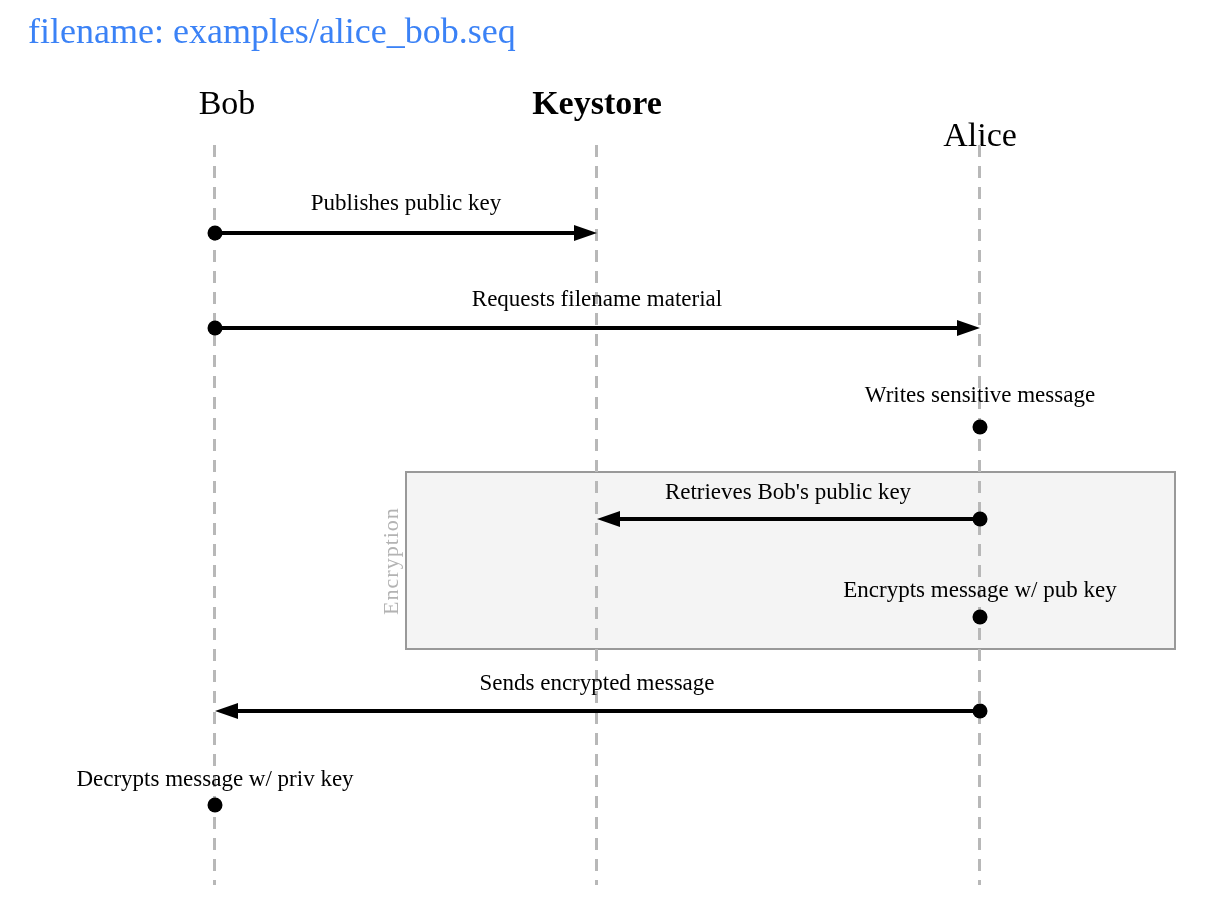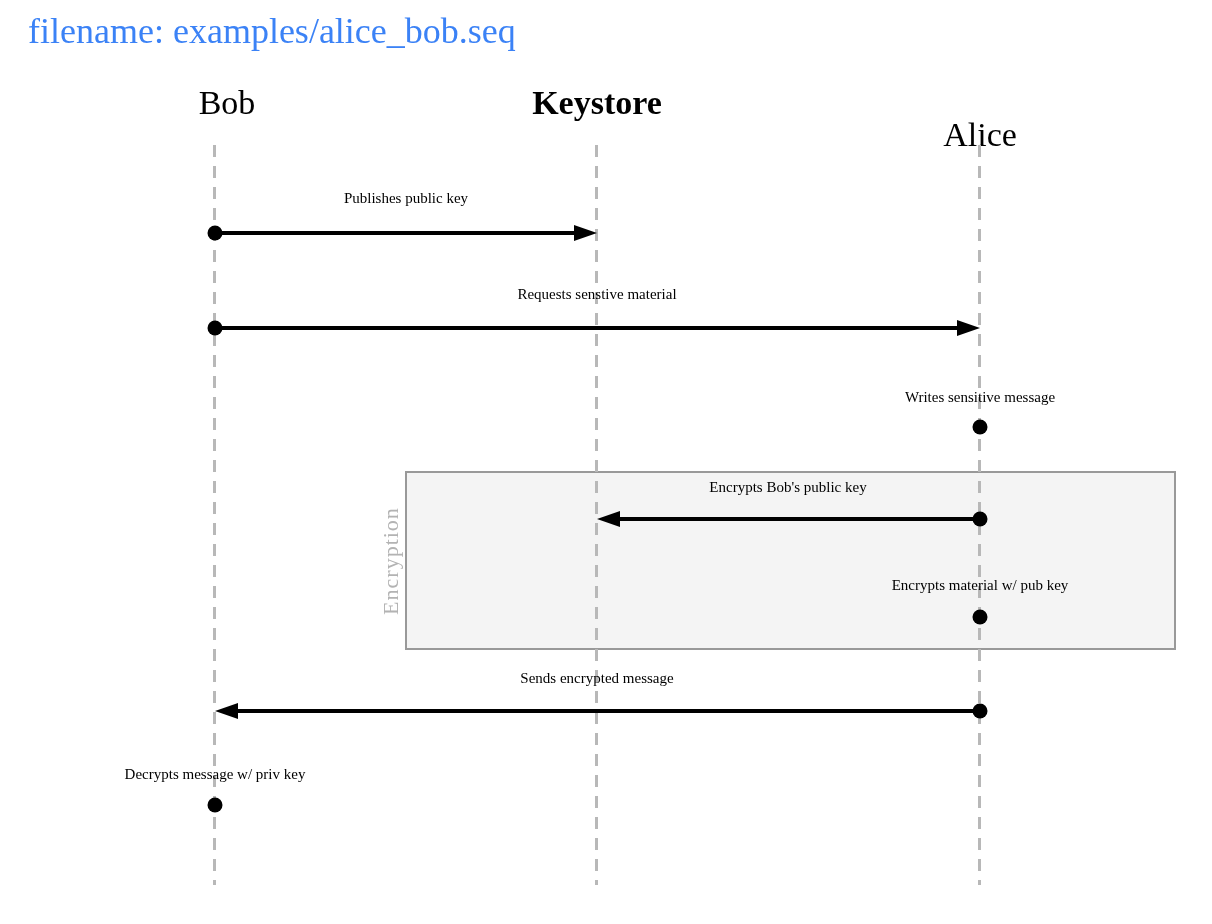--- a/index.html
+++ b/index.html
@@ -63,21 +63,21 @@
     transform: rotate(-90deg);
     color: #b3b3b3;
     font-size: 22px;
     letter-spacing: 1px;
     white-space: nowrap;
   }
 
   .msg-label {
     position: absolute;
     transform: translateX(-50%);
-    font-size: 15px;
+    font-size: 23px;
     color: #000000;
     white-space: nowrap;
   }
 
   .msg-arrow { position: absolute; height: 0; }
 
   .msg-arrow .shaft {
     position: absolute;
     top: -2px;
     height: 4px;
@@ -128,44 +128,44 @@
   <div>
     <div class="msg-label" style="left:406px; top:190px;">Publishes public key</div>
     <div class="msg-arrow right" style="left:215px; top:233px; width:382px;">
       <span class="shaft"></span>
       <span class="head"></span>
       <span class="dot" style="left:0; top:0;"></span>
     </div>
   </div>
 
   <div>
-    <div class="msg-label" style="left:597px; top:286px;">Requests senstive material</div>
+    <div class="msg-label" style="left:597px; top:286px;">Requests filename material</div>
     <div class="msg-arrow right" style="left:215px; top:328px; width:765px;">
       <span class="shaft"></span>
       <span class="head"></span>
       <span class="dot" style="left:0; top:0;"></span>
     </div>
   </div>
 
   <div>
-    <div class="msg-label" style="left:980px; top:382px;margin-top:7px;">Writes sensitive message</div>
+    <div class="msg-label" style="left:980px; top:382px;">Writes sensitive message</div>
     <div class="dot" style="left:980px; top:427px;"></div>
   </div>
 
   <div>
-    <div class="msg-label" style="left:788px; top:479px;">Encrypts Bob's public key</div>
+    <div class="msg-label" style="left:788px; top:479px;">Retrieves Bob's public key</div>
     <div class="msg-arrow left" style="left:597px; top:519px; width:383px;">
       <span class="shaft"></span>
       <span class="head"></span>
       <span class="dot at-right" style="right:0; top:0;"></span>
     </div>
   </div>
 
   <div>
-    <div class="msg-label" style="left:980px; top:577px;">Encrypts material w/ pub key</div>
+    <div class="msg-label" style="left:980px; top:577px;">Encrypts message w/ pub key</div>
     <div class="dot" style="left:980px; top:617px;"></div>
   </div>
 
   <div>
     <div class="msg-label" style="left:597px; top:670px;text-align:right;">Sends encrypted message</div>
     <div class="msg-arrow left" style="left:215px; top:711px; width:765px;">
       <span class="shaft"></span>
       <span class="head"></span>
       <span class="dot at-right" style="right:0; top:0;"></span>
     </div>

